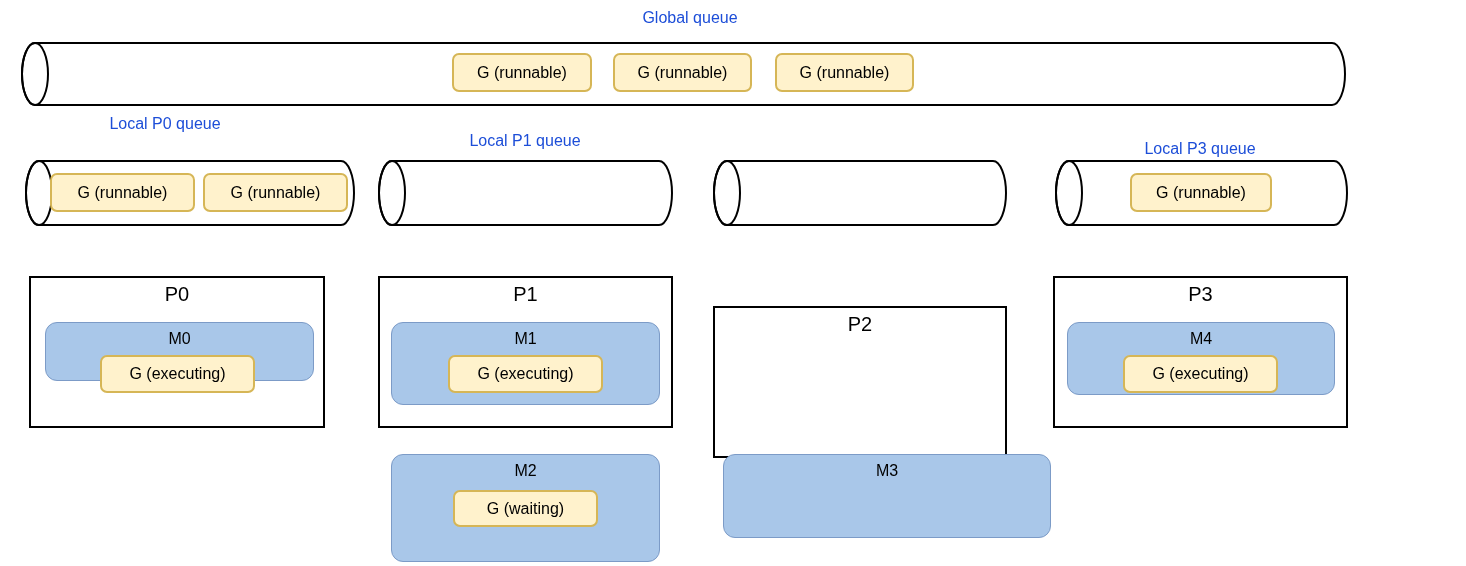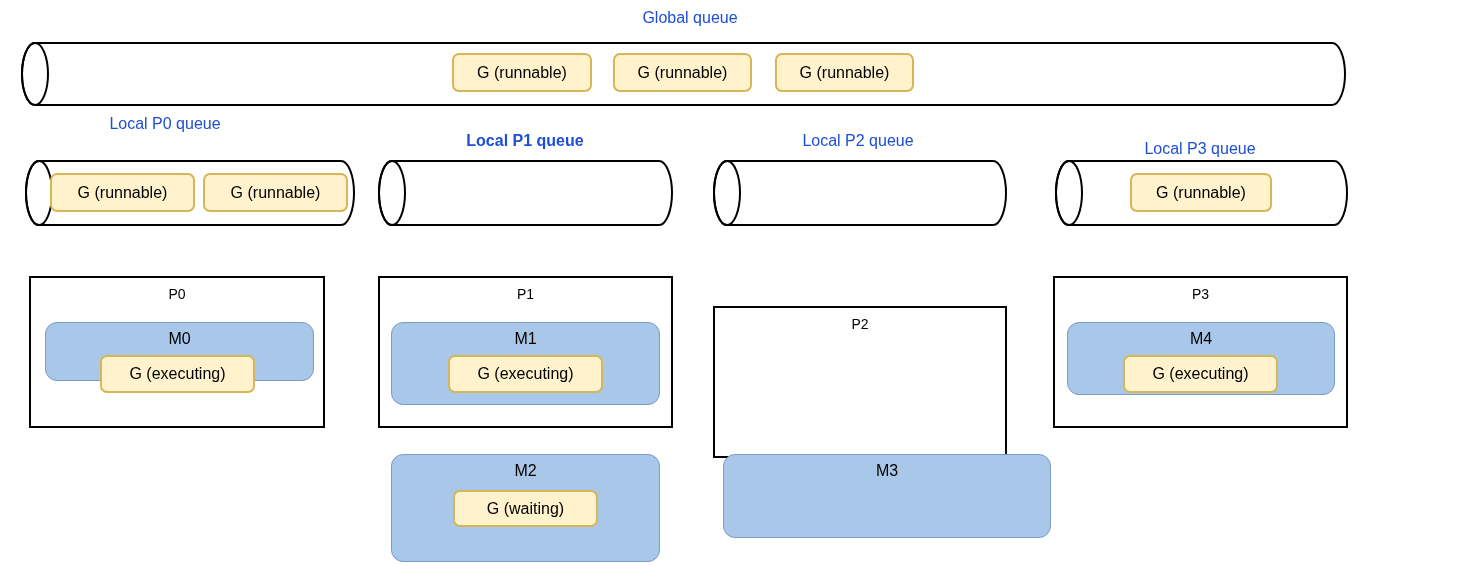--- a/index.html
+++ b/index.html
@@ -39,21 +39,21 @@
     position: absolute;
     background: #ffffff;
     border: 2px solid #000000;
   }
   .pbox .plabel {
     position: absolute;
     top: 6px;
     left: 0;
     width: 100%;
     text-align: center;
-    font-size: 14px;
+    font-size: 20px;
     line-height: 20px;
   }
   .mbox {
     position: absolute;
     background: #A9C7E9;
     border: 1.5px solid #7C9BC7;
     border-radius: 12px;
   }
   .mbox .mlabel {
     position: absolute;
@@ -83,22 +83,21 @@
     <span>G (runnable)</span>
   </div>
   <div class="gbox" style="left:613px; top:53px; width:139px; height:39px;">
     <span>G (runnable)</span>
   </div>
   <div class="gbox" style="left:775px; top:53px; width:139px; height:39px;">
     <span>G (runnable)</span>
   </div>
 
   <div class="abs title" style="left:65px; top:114px; width:200px;">Local P0 queue</div>
-  <div class="abs title" style="left:425px; top:131px; width:200px;font-weight:bold;">Local P1 queue</div>
-  <div class="abs title" style="left:758px; top:131px; width:200px;">Local P2 queue</div>
+  <div class="abs title" style="left:425px; top:131px; width:200px;">Local P1 queue</div>
   <div class="abs title" style="left:1100px; top:139px; width:200px;">Local P3 queue</div>
 
   <div class="abs" style="left:25px; top:160px;">
     <svg class="cyl-svg" width="330" height="66" viewBox="0 0 330 66">
       <path d="M 14 1 H 316 A 13 32 0 0 1 316 65 H 14 A 13 32 0 0 1 14 1 Z" fill="#ffffff" stroke="#000000" stroke-width="2"></path>
       <ellipse cx="14" cy="33" rx="13" ry="32" fill="none" stroke="#000000" stroke-width="2"></ellipse>
     </svg>
   </div>
   <div class="abs" style="left:378px; top:160px;">
     <svg class="cyl-svg" width="295" height="66" viewBox="0 0 295 66">

